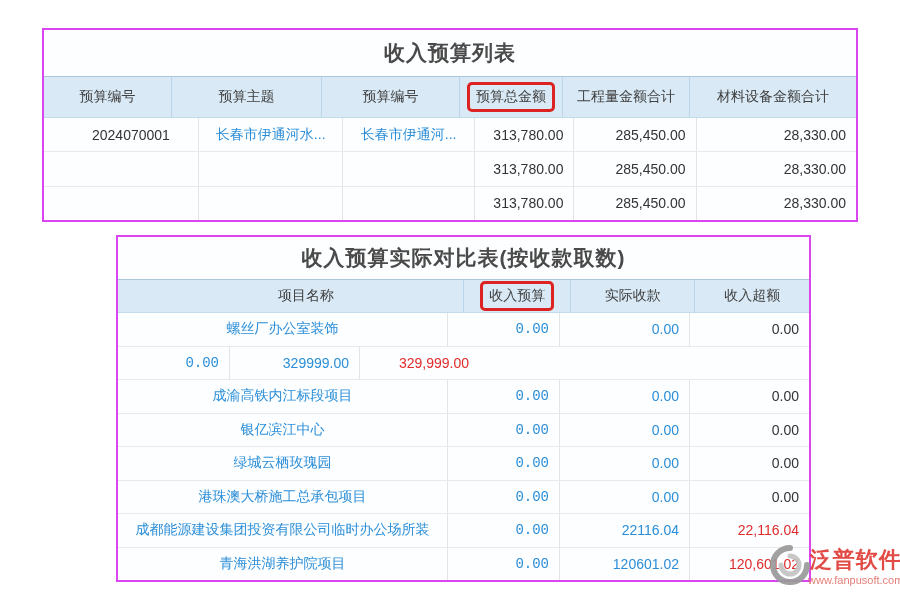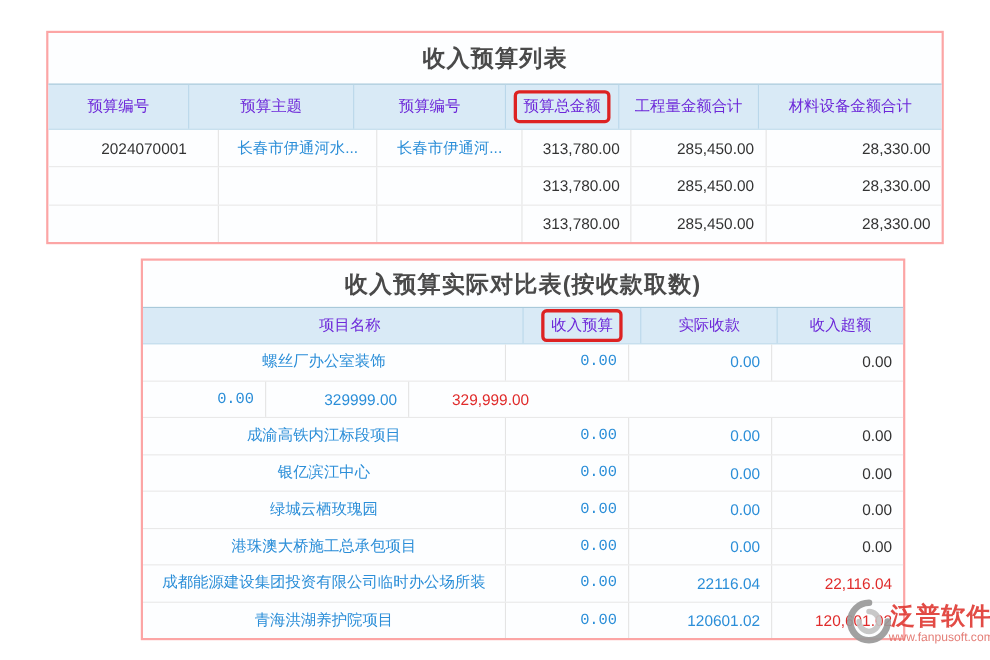--- a/index.html
+++ b/index.html
@@ -2,26 +2,26 @@
 <html><head>
 <meta charset="utf-8">
 <style>
   * { box-sizing: border-box; margin: 0; padding: 0; }
   html, body { width: 900px; height: 600px; background: #ffffff; overflow: hidden; }
   body { font-family: "Liberation Sans", "DejaVu Sans", sans-serif; position: relative; }
 
   .panel {
     position: absolute;
     background: #fdfeff;
-    border: 2px solid #fca5a5;
+    border: 2px solid #d946ef;
     display: flex;
     flex-direction: column;
   }
   .panel1 { left: 42px; top: 28px; width: 816px; height: 194px; }
-  .panel2 { left: 128px; top: 235px; width: 695px; height: 347px; }
+  .panel2 { left: 116px; top: 235px; width: 695px; height: 347px; }
 
   .panel-title {
     display: flex; align-items: center; justify-content: center;
     font-size: 21px; font-weight: bold; color: #4a4a4a;
     letter-spacing: 1px;
     flex: 0 0 auto;
   }
   .panel1 .panel-title { height: 46px; }
   .panel2 .panel-title { height: 42px; }
 
@@ -30,21 +30,21 @@
     background: #d9eaf6;
     border-top: 1px solid #a9c9da;
     border-bottom: 1px solid #c3dcec;
     flex: 0 0 auto;
   }
   .panel1 .hrow { height: 42px; }
   .panel2 .hrow { height: 34px; padding-left: 31px; }
 
   .hcell {
     display: flex; align-items: center; justify-content: center;
-    color: #6d28d9; font-size: 14px;
+    color: #404040; font-size: 14px;
     border-right: 1px solid #bad7ea;
   }
   .hcell:last-child { border-right: none; }
 
   .rows { flex: 1; display: flex; flex-direction: column; }
   .trow { flex: 1; display: flex; border-bottom: 1px solid #e9e9e9; }
   .trow:last-child { border-bottom: none; }
 
   .cell {
     display: flex; align-items: center; justify-content: center;

